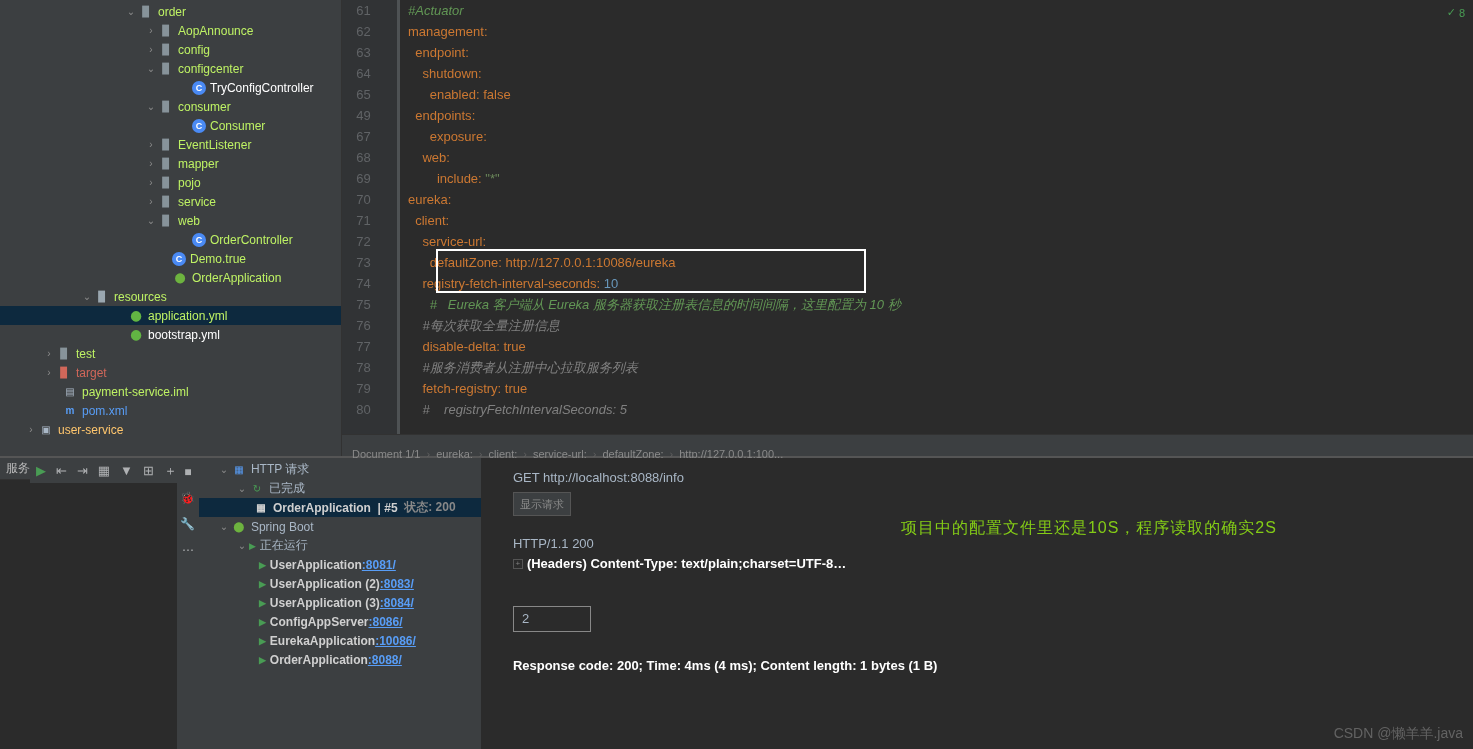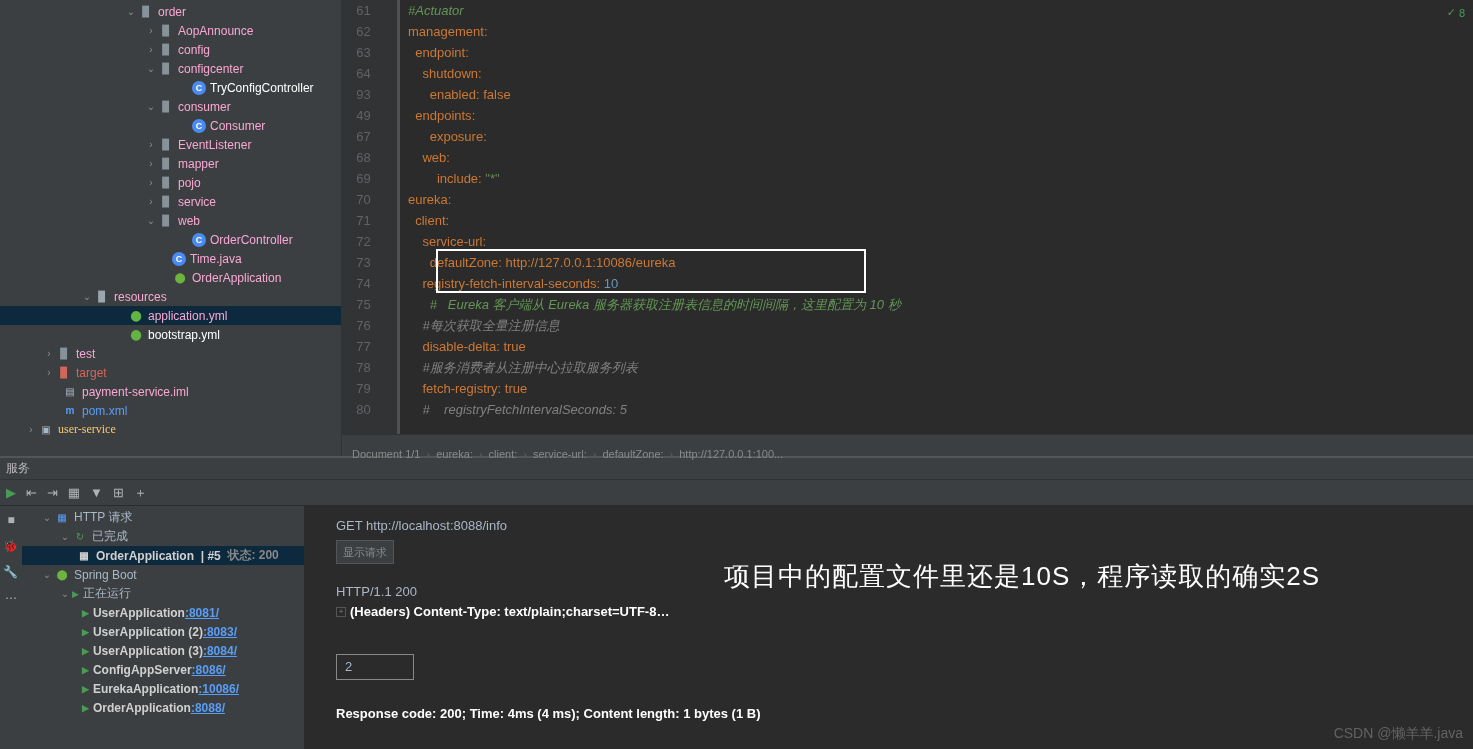--- a/index.html
+++ b/index.html
@@ -5,63 +5,63 @@
 * { margin:0; padding:0; box-sizing:border-box; font-family: "Microsoft YaHei", -apple-system, sans-serif; }
 body { width:1473px; height:749px; background:#2b2b2b; color:#a9b7c6; font-size:12px; overflow:hidden; position:relative; }
 .root { display:flex; flex-direction:column; height:100%; }
 .upper { display:flex; height:456px; }
 .sidebar { width:342px; background:#3c3f41; border-right:1px solid #323232; overflow:hidden; }
 .tree { padding-top:2px; }
 .tree-row { display:flex; align-items:center; height:19px; padding-left:0; white-space:nowrap; cursor:default; }
 .tree-row.sel { background:#0d293e; }
 .tw { display:inline-block; width:14px; text-align:center; color:#8a8a8a; font-size:10px; }
 .ic { display:inline-flex; width:16px; height:16px; align-items:center; justify-content:center; margin-right:4px; font-size:10px; }
-.folder { color:#f9a8d4; }
+.folder { color:#bef264; }
 .folder-ic { color:#87939a; }
 .folder-orange { color:#d1675a; }
 .class-ic { background:#4a8af4; color:#fff; border-radius:8px; width:14px; height:14px; font-size:9px; font-weight:bold; }
 .red-txt { color:#ffffff; }
 .blue-txt { color:#589df6; }
-.yellow-txt { color:#ffc66d;font-family:Liberation Serif, serif; }
+.yellow-txt { color:#ffc66d; }
 .editor { flex:1; display:flex; flex-direction:column; background:#2b2b2b; position:relative; }
 .gutter-and-code { display:flex; flex:1; overflow:hidden; font-family: "JetBrains Mono","Consolas",monospace; font-size:13px; line-height:21px; }
 .gutter { width:58px; background:#313335; text-align:right; padding-right:12px; color:#606366; border-right:3px solid #4e5254; position:relative; }
 .gutter .ln { height:21px;text-align:center; }
 .code { flex:1; padding-left:8px; position:relative; }
 .code .cl { height:21px; white-space:pre; }
 .k-key { color:#cc7832;margin-top:28px; }
 .k-str { color:#6a8759; }
 .k-num { color:#6897bb; }
 .k-cmt { color:#808080; font-style:italic; }
 .k-cmt-hl { color:#629755; font-style:italic; }
 .breadcrumb { height:22px; background:#3c3f41; border-top:1px solid #323232; display:flex; align-items:center; padding-left:10px; font-size:11px; color:#8a8a8a; }
 .breadcrumb span { margin-right:6px;margin-top:16px; }
 .bc-sep { color:#606060; }
 .top-right-badge { position:absolute; top:6px; right:8px; color:#499c54; font-size:11px; display:flex; align-items:center; gap:3px; }
-.lower { flex:1; display:flex; flex-direction:column; border-top:2px solid #555; background:#2b2b2b; }
+.lower { flex:1; display:flex; border-top:2px solid #555; background:#2b2b2b; }
 .panel-tab { height:22px; background:#3c3f41; display:flex; align-items:center; padding-left:6px; font-size:12px; color:#bbbbbb; border-bottom:1px solid #323232; }
 .panel-body { flex:1; display:flex; }
 .left-strip { width:22px; background:#3c3f41; display:flex; flex-direction:column; align-items:center; padding-top:6px; gap:10px; }
 .left-strip .sicon { width:16px; height:16px; color:#afb1b3; font-size:12px; display:flex; align-items:center; justify-content:center; }
 .run-toolbar { height:26px; background:#3c3f41; display:flex; align-items:center; padding-left:6px; gap:10px; border-bottom:1px solid #2b2b2b; }
 .run-toolbar .ticon { color:#afb1b3; font-size:13px; }
 .run-toolbar .play { color:#499c54; }
 .svc-tree { width:282px; background:#3c3f41; padding-top:2px; }
 .svc-row { display:flex; align-items:center; height:19px; white-space:nowrap; }
 .svc-row.bold { font-weight:bold; color:#d0d0d0; }
 .svc-row .port { color:#589df6; text-decoration:underline; }
 .svc-sel { background:#0d293e; }
 .green-play { color:#499c54; margin-right:4px; font-size:9px; }
 .http-out { flex:1; background:#2b2b2b; padding:10px 32px; font-family:"JetBrains Mono","Consolas",monospace; font-size:13px; line-height:20px; color:#a9b7c6; position:relative; }
 .http-out .muted { color:#ffffff;font-weight:bold; }
 .show-req { display:inline-block; background:#3c3f41; border:1px solid #555; padding:1px 6px; font-size:11px; color:#8a8a8a; margin-top:4px; }
 .headers-line { display:flex; align-items:center; color:#808080; }
 .headers-line .box { border:1px solid #555; width:10px; height:10px; margin-right:4px; display:inline-flex; align-items:center; justify-content:center; font-size:8px; }
 .resp-box { border:1px solid #888; padding:2px 8px; display:inline-block; margin-top:8px; min-width:78px; }
-.red-annot { position:absolute; color:#ffffff; font-size:26px; top:60px; left:420px; letter-spacing:1px; }
+.red-annot { position:absolute; color:#84cc16; font-size:16px; top:60px; left:420px; letter-spacing:1px; }
 .watermark { position:absolute; right:10px; bottom:6px; color:#7a7a7a; font-size:14px; opacity:0.7; }
 .highlight-box { position:absolute; border:2px solid #fff; pointer-events:none; }
 </style>
 </head>
 <body>
 
 <div class="root">
   <div class="upper">
 
     <div class="sidebar">
@@ -127,21 +127,21 @@
             <span class="folder">web</span>
           </div>
           <div class="tree-row" style="padding-left: 178px;">
             <span class="tw"></span>
             <span class="ic class-ic">C</span>
             <span class="folder">OrderController</span>
           </div>
           <div class="tree-row" style="padding-left: 158px;">
             <span class="tw"></span>
             <span class="ic class-ic">C</span>
-            <span class="folder">Time.java</span>
+            <span class="folder">Demo.true</span>
           </div>
           <div class="tree-row" style="padding-left: 158px;">
             <span class="tw"></span>
             <span class="ic">
               <span style="color:#6db33f">⬤</span>
             </span>
             <span class="folder">OrderApplication</span>
           </div>
           <div class="tree-row" style="padding-left: 80px;">
             <span class="tw">⌄</span>
@@ -194,21 +194,21 @@
       <div class="top-right-badge">
         <span>✓</span>
           <span>8</span>
       </div>
       <div class="gutter-and-code">
         <div class="gutter" id="gutter">
             <div class="ln">61</div>
             <div class="ln">62</div>
             <div class="ln">63</div>
             <div class="ln">64</div>
-            <div class="ln">93</div>
+            <div class="ln">65</div>
             <div class="ln">49</div>
             <div class="ln">67</div>
             <div class="ln">68</div>
             <div class="ln">69</div>
             <div class="ln">70</div>
             <div class="ln">71</div>
             <div class="ln">72</div>
             <div class="ln">73</div>
             <div class="ln">74</div>
             <div class="ln">75</div>

